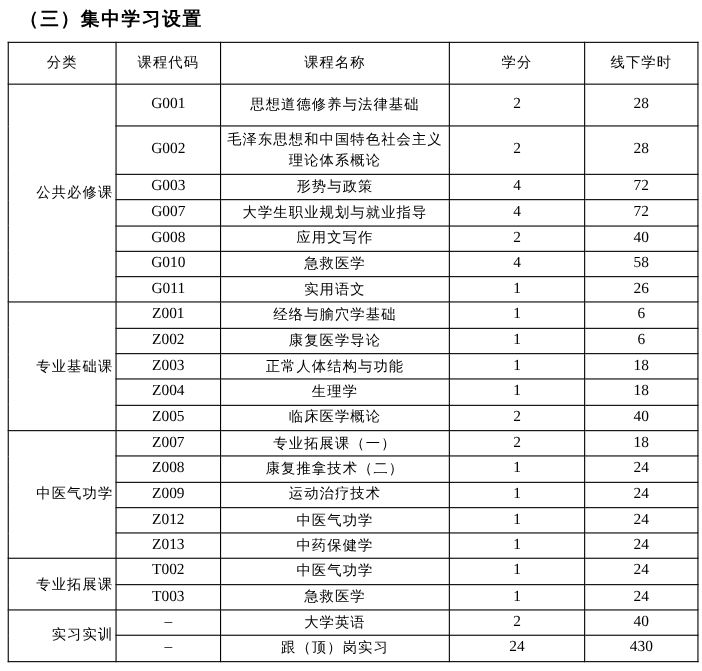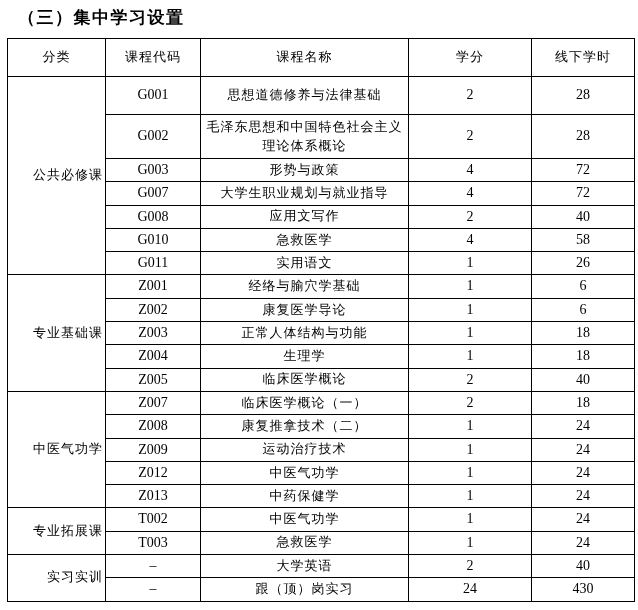--- a/index.html
+++ b/index.html
@@ -129,21 +129,21 @@
         </tr>
         <tr>
           <td class="code">Z005</td>
           <td class="name">临床医学概论</td>
           <td class="num">2</td>
           <td class="num">40</td>
         </tr>
         <tr>
           <td rowspan="5" class="category">中医气功学</td>
           <td class="code">Z007</td>
-          <td class="name">临床医学概论（一）</td>
+          <td class="name">专业拓展课（一）</td>
           <td class="num">2</td>
           <td class="num">18</td>
         </tr>
         <tr>
           <td class="code">Z008</td>
           <td class="name">康复推拿技术（二）</td>
           <td class="num">1</td>
           <td class="num">24</td>
         </tr>
         <tr>

